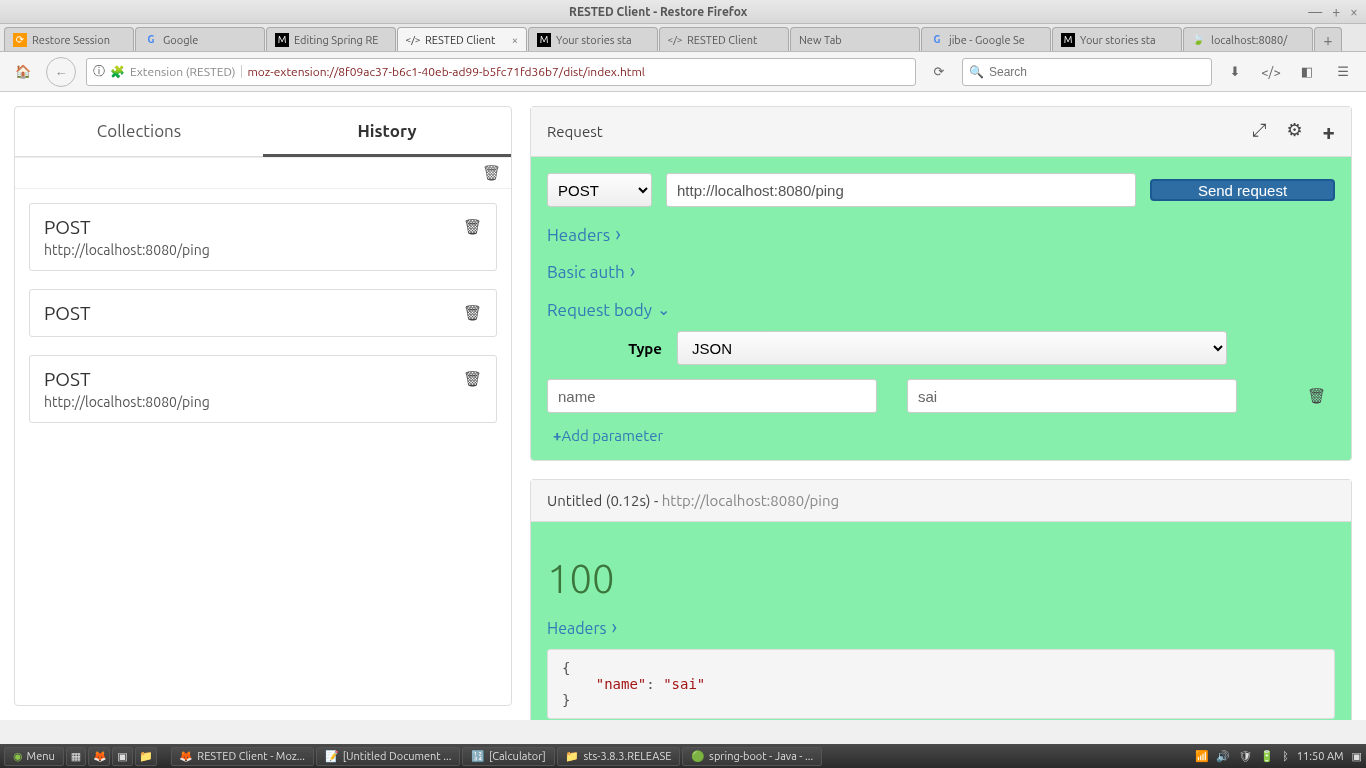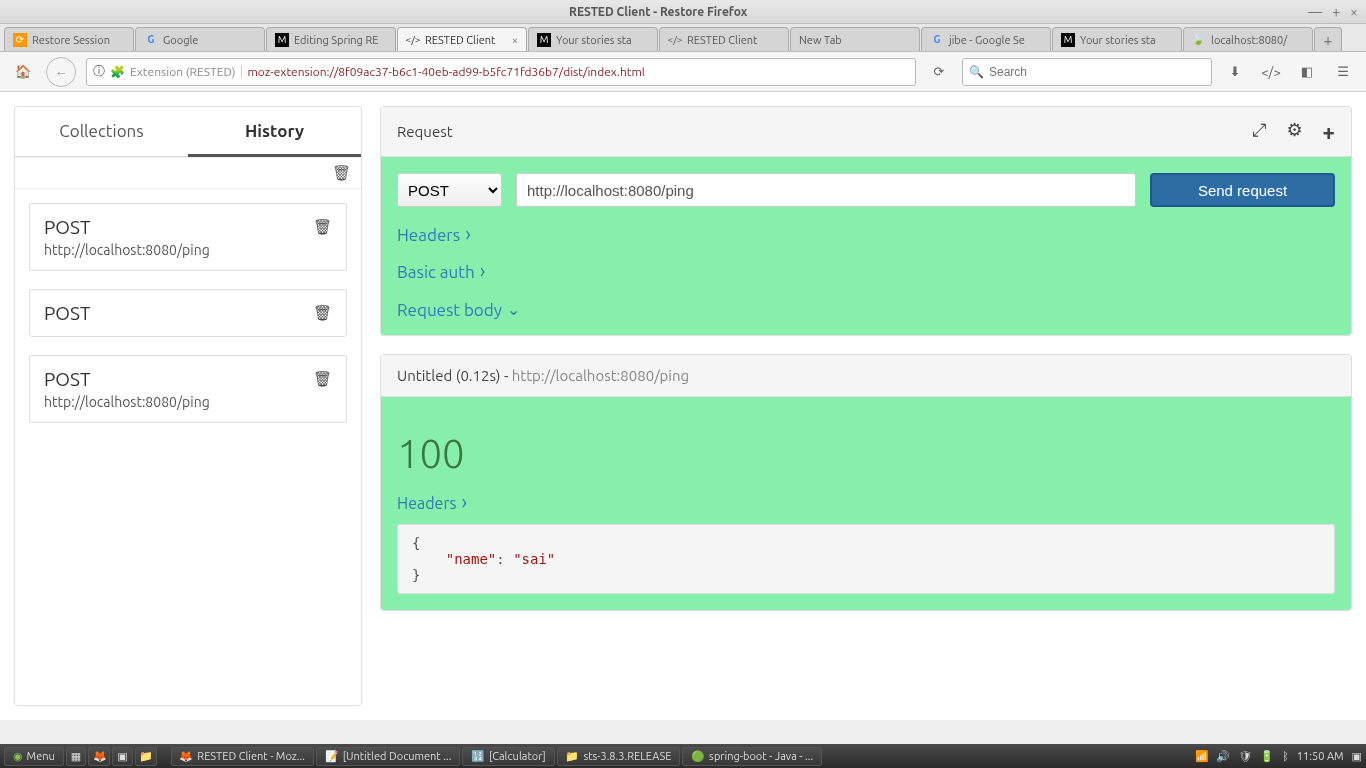--- a/index.html
+++ b/index.html
@@ -22,21 +22,21 @@
 .navbar { height: 40px; background: #f5f5f5; display: flex; align-items: center; padding: 0 10px; gap: 10px; border-bottom: 1px solid #ccc; }
 .navbar .icon-btn { width: 26px; height: 26px; display: flex; align-items: center; justify-content: center; color: #666; cursor: pointer; }
 .navbtn-circle { width: 30px; height: 30px; border: 1px solid #bbb; border-radius: 50%; display: flex; align-items: center; justify-content: center; color: #888; }
 .urlbar { flex: 2; border: 1px solid #bbb; border-radius: 3px; height: 28px; display: flex; align-items: center; padding: 0 6px; background: #fff; font-size: 12px; color: #555; gap: 5px; }
 .urlbar .ext-label { color: #888; border-right: 1px solid #ccc; padding-right: 6px; }
 .searchbar { flex: 1; border: 1px solid #bbb; border-radius: 3px; height: 28px; display: flex; align-items: center; padding: 0 6px; background: #fff; font-size: 12px; color: #888; gap: 5px; max-width: 250px; }
 .searchbar input { border: none; outline: none; flex: 1; font-size: 12px; }
 
 
 .app { display: flex; padding: 14px; gap: 18px; background: #fff; height: 628px; overflow: auto; }
-.side-panel { width: 348px; border: 1px solid #ddd; border-radius: 4px; background: #fff; }
+.side-panel { width: 498px; border: 1px solid #ddd; border-radius: 4px; background: #fff; }
 .main-panel { flex: 1; display: flex; flex-direction: column; gap: 18px; }
 
 .tabs-header { display: flex; }
 .tabs-header .tabh { flex: 1; padding: 14px 0; text-align: center; font-size: 17px; color: #555; cursor: pointer; }
 .tabs-header .tabh.active { font-weight: bold; color: #333; border-bottom: 3px solid #555; }
 .tabs-header .tabh.inactive { border-bottom: 1px solid #ddd; }
 
 .side-toolbar { border-top: 1px solid #eee; border-bottom: 1px solid #eee; padding: 6px 10px; text-align: right; color: #555; }
 
 .hist-list { padding: 14px; display: flex; flex-direction: column; gap: 18px; }
@@ -47,21 +47,21 @@
 
 
 .panel { border: 1px solid #ddd; border-radius: 4px; background: #86efac; }
 .panel-header { background: #f5f5f5; padding: 12px 16px; font-size: 15px; color: #444; display: flex; align-items: center; border-bottom: 1px solid #ddd; }
 .panel-header .icons { margin-left: auto; display: flex; gap: 20px; color: #444; font-size: 18px; }
 .panel-body { padding: 16px; }
 
 .req-row1 { display: flex; gap: 14px; align-items: center; }
 select.method-sel { width: 105px; height: 34px; border: 1px solid #ccc; background: linear-gradient(#fdfdfd,#eee); font-size: 15px; padding: 0 6px; border-radius: 3px; }
 .url-input { flex: 1; height: 34px; border: 1px solid #ccc; border-radius: 3px; padding: 0 10px; font-size: 15px; color: #555; }
-.send-btn { width: 185px; height: 34px; background: #2e6da4; color: #fff; border: 2px solid #1b5a91; border-radius: 4px; font-size: 15px; cursor: pointer; }
+.send-btn { width: 185px; height: 22px; background: #2e6da4; color: #fff; border: 2px solid #1b5a91; border-radius: 4px; font-size: 15px; cursor: pointer; }
 
 .section-link { color: #337ab7; font-size: 17px; margin-top: 18px; display: flex; align-items: center; gap: 3px; cursor: pointer; }
 .section-link.small { font-size: 16px; }
 
 .body-area { margin-top: 6px; }
 .type-row { display: flex; align-items: center; margin-top: 12px; }
 .type-label { width: 130px; text-align: right; font-size: 15px; font-weight: bold; padding-right: 15px; }
 .type-sel { flex: 1; height: 34px; border: 1px solid #ccc; background: linear-gradient(#fdfdfd,#eee); padding: 0 10px; font-size: 15px; border-radius: 3px; max-width: 550px; }
 
 .param-row { display: flex; gap: 30px; margin-top: 14px; align-items: center; }
@@ -217,20 +217,34 @@
             <span class="chevron-r"></span>
           </div>
         <div class="section-link">
             <span>Basic auth</span>
             <span class="chevron-r"></span>
           </div>
         <div class="section-link">
             <span>Request body</span>
             <span class="chevron-d"></span>
           </div>
+        <div class="body-area">
+          <div class="type-row">
+            <div class="type-label">Type</div>
+            <select class="type-sel">
+              <option>JSON</option>
+            </select>
+          </div>
+          <div class="param-row">
+            <input class="param-input" value="name" style="">
+            <input class="param-input" value="sai" style="">
+            <span class="param-trash trash-icon"></span>
+          </div>
+          <div class="add-param"><span style="font-weight:bold;">+</span><span>Add parameter</span></div>
+        </div>
       </div>
     </div>
 
     <div class="panel">
       <div class="resp-header">
         <span>Untitled (0.12s) - </span><span class="url-part">http://localhost:8080/ping</span>
       </div>
       <div class="panel-body">
         <div class="status-code">100</div>
         <div class="section-link small">

